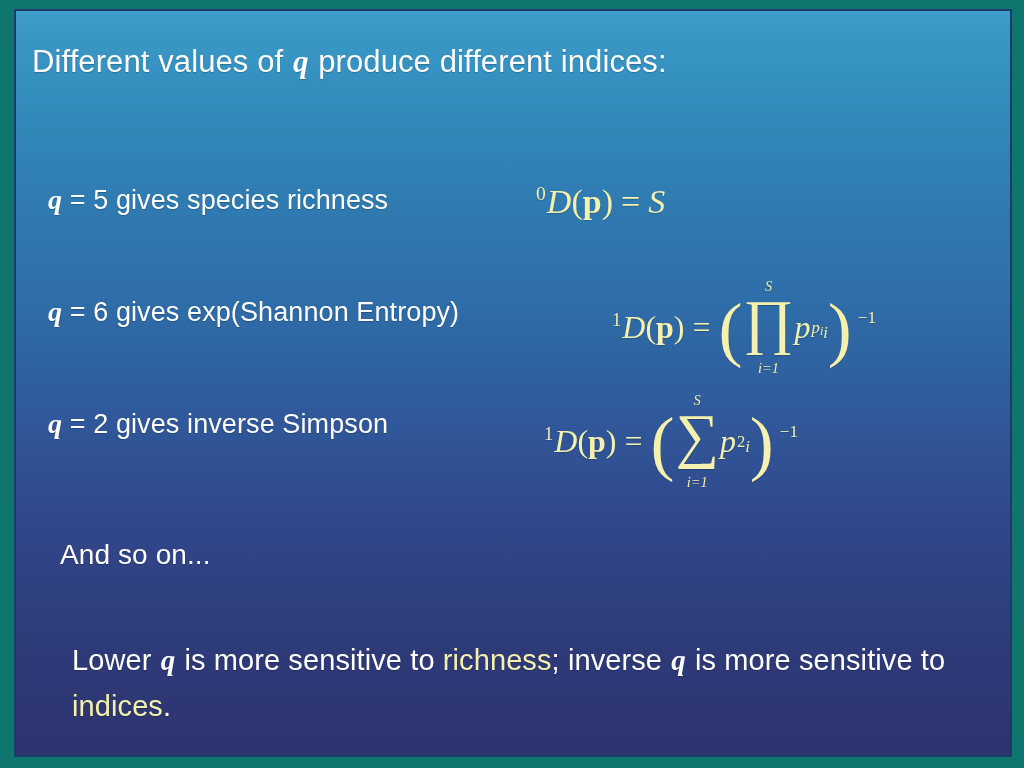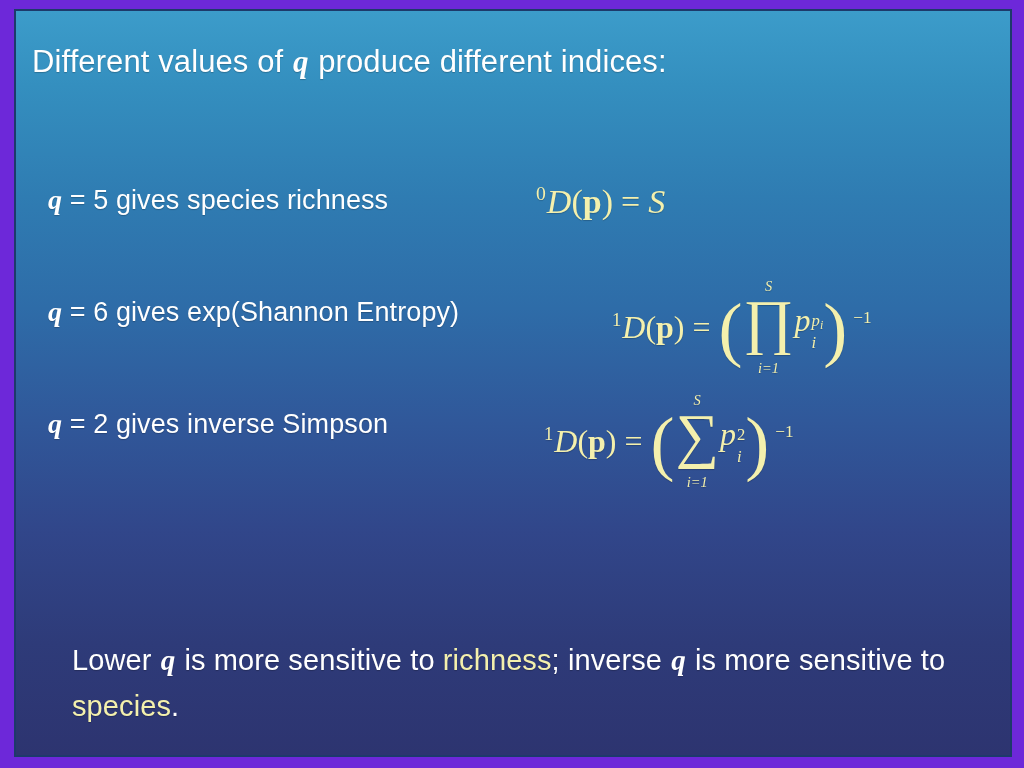--- a/index.html
+++ b/index.html
@@ -14,21 +14,21 @@
     overflow: hidden;
     font-family: "Liberation Sans", sans-serif;
   }
 
   
   #slide {
     position: relative;
     width: 1024px;
     height: 768px;
     box-sizing: border-box;
-    background: #6d28d9;           
+    background: #0f766e;           
     padding: 9px 12px 11px 14px;
   }
 
   #slide-inner {
     position: relative;
     width: 100%;
     height: 100%;
     box-sizing: border-box;
     border: 2px solid #1d3a6b;      
     background: linear-gradient(to bottom,
@@ -154,21 +154,21 @@
   
   .psub {
     display: inline-flex;
     align-items: baseline;
     font-style: italic;
     position: relative;
   }
   .psub .base { font-style: italic; }
   .psub .ss {
     display: inline-flex;
-    flex-direction: column;
+    flex-direction: row;
     font-size: .52em;
     line-height: 1.02;
     margin-left: 1px;
     position: relative;
     top: -.30em;
   }
   .psub .ss .sup { font-style: italic; }
   .psub .ss .sub { font-style: italic; position: relative; top: .30em; }
 
   
@@ -275,17 +275,18 @@
         <span class="base">p</span>
         <span class="ss">
           <span class="sup" style="font-style:normal">2</span>
           <span class="sub">i</span>
         </span>
       </span>
       <span class="bigparen">)</span>
       <span class="outer-exp">−1</span>
     </div>
 
-
-    <div id="closing" class="wtext" style="white-space:normal"><span>Lower </span><span class="var">q</span><span> is more sensitive to </span><span class="hl">richness</span><span>; inverse </span><span class="var">q</span><span> is more sensitive to </span><span class="hl">species</span><span>.</span></div>
+    <div id="andsoon" class="wtext">And so on...</div>
+
+    <div id="closing" class="wtext" style="white-space:normal"><span>Lower </span><span class="var">q</span><span> is more sensitive to </span><span class="hl">richness</span><span>; inverse </span><span class="var">q</span><span> is more sensitive to </span><span class="hl">indices</span><span>.</span></div>
 
   </div>
 </div>
 
 </body></html>

